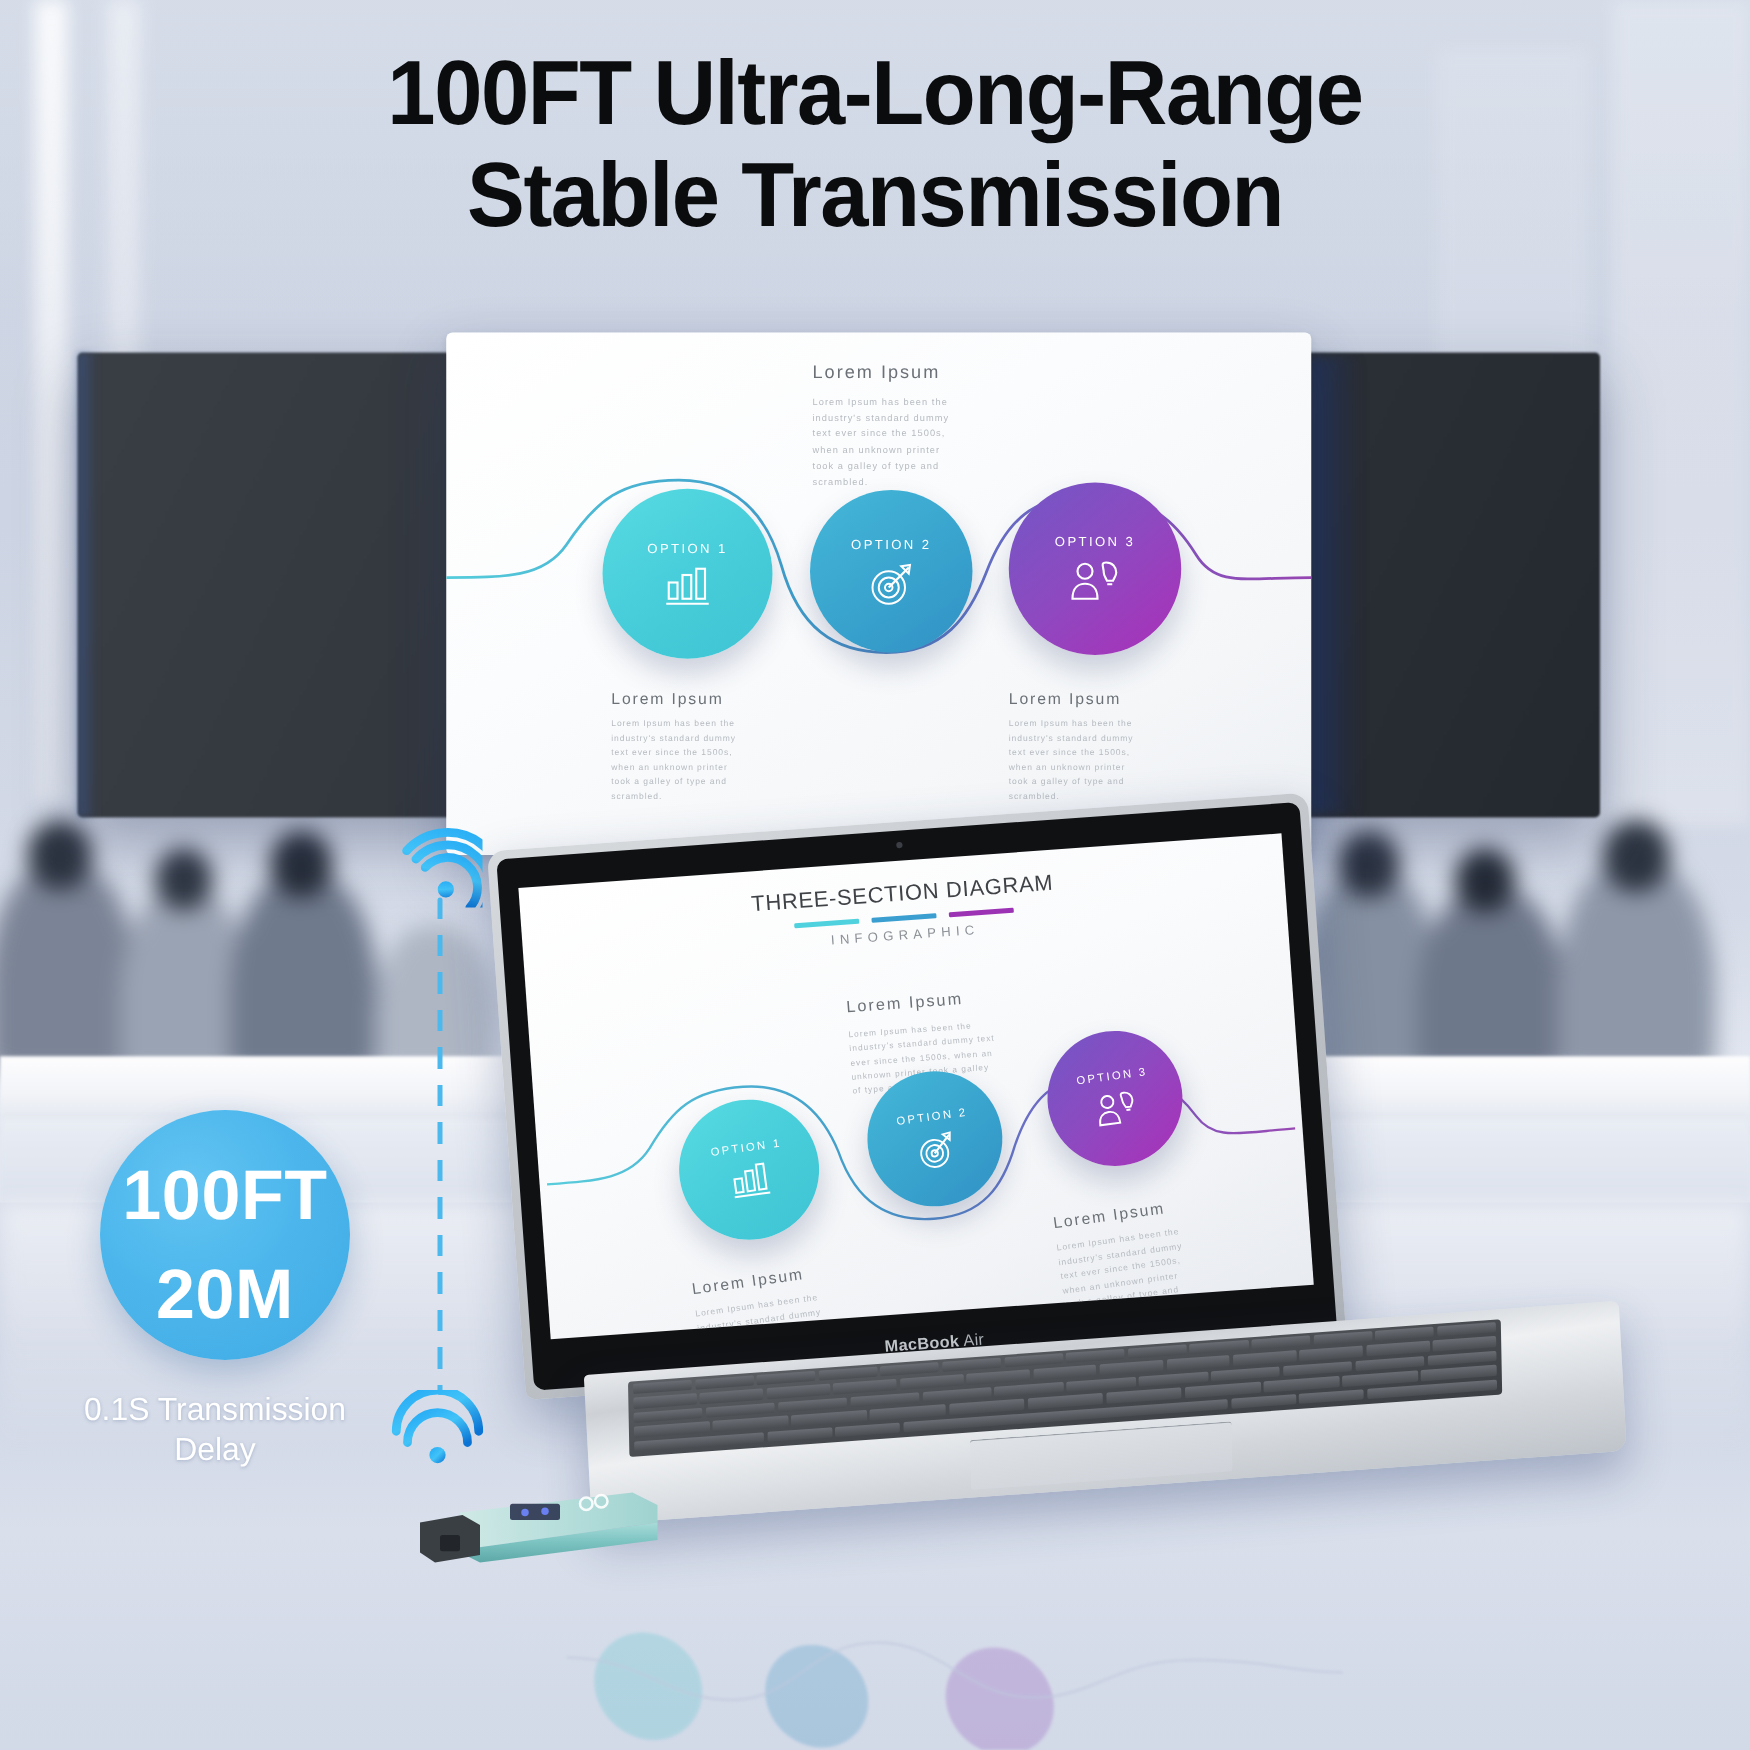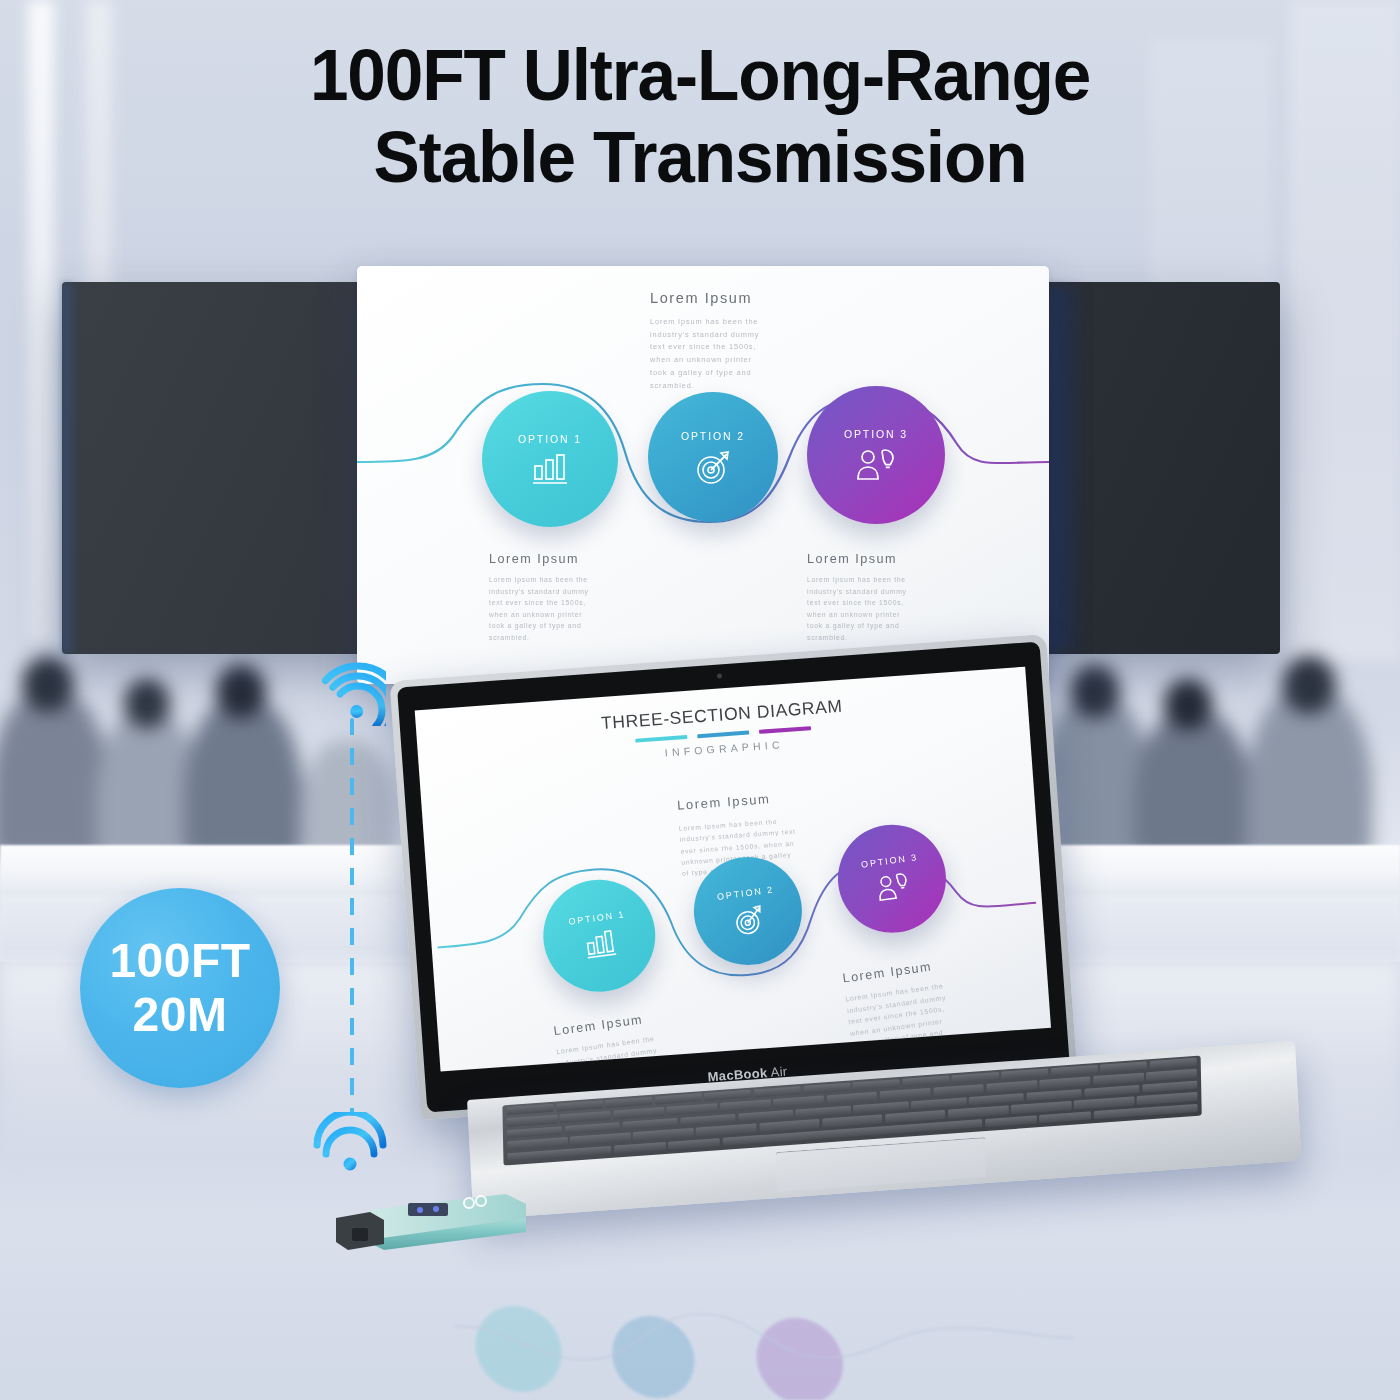--- a/index.html
+++ b/index.html
@@ -188,21 +188,21 @@
   }
 
   
   .badge{
     position:absolute; left:80px; top:888px; width:200px; height:200px;
     border-radius:50%;
     background:radial-gradient(circle at 36% 30%,#62c4f2 0%,#4cb6ec 46%,#3fa9e3 100%);
     display:flex; flex-direction:column; align-items:center; justify-content:center;
     color:#fff; box-shadow:0 10px 26px rgba(40,90,150,.28);
   }
-  .badge div{ font-size:48px; font-weight:700; letter-spacing:.5px; line-height:1.12; }
+  .badge div{ font-size:56px; font-weight:700; letter-spacing:.5px; line-height:1.12;margin-top:16px; }
 
   .delay{
     position:absolute; left:22px; top:1112px; width:300px;
     text-align:center; color:#ffffff; font-size:25.5px; line-height:1.26;
     font-weight:400;
     text-shadow:0 1px 3px rgba(70,95,140,.35);
   }
 
   
   .dashline{
@@ -544,19 +544,23 @@
       <path d="M0,74 C60,74 78,40 128,40 C180,40 196,86 250,86 C302,86 318,42 370,42
                C420,42 440,72 500,72 C560,72 580,62 620,62" fill="none" stroke="#8fa0c4" stroke-width="1.6" opacity=".8"></path>
     </svg>
   </div>
 
   <div class="badge">
     <div>100FT</div>
     <div>20M</div>
   </div>
 
+  <div class="delay">
+    <span>0.1S Transmission</span><br>
+    <span>Delay</span>
+  </div>
 
   <div class="headline">
     <div>100FT Ultra-Long-Range</div>
     <div>Stable Transmission</div>
   </div>
 
 </div>
 
 </body></html>

